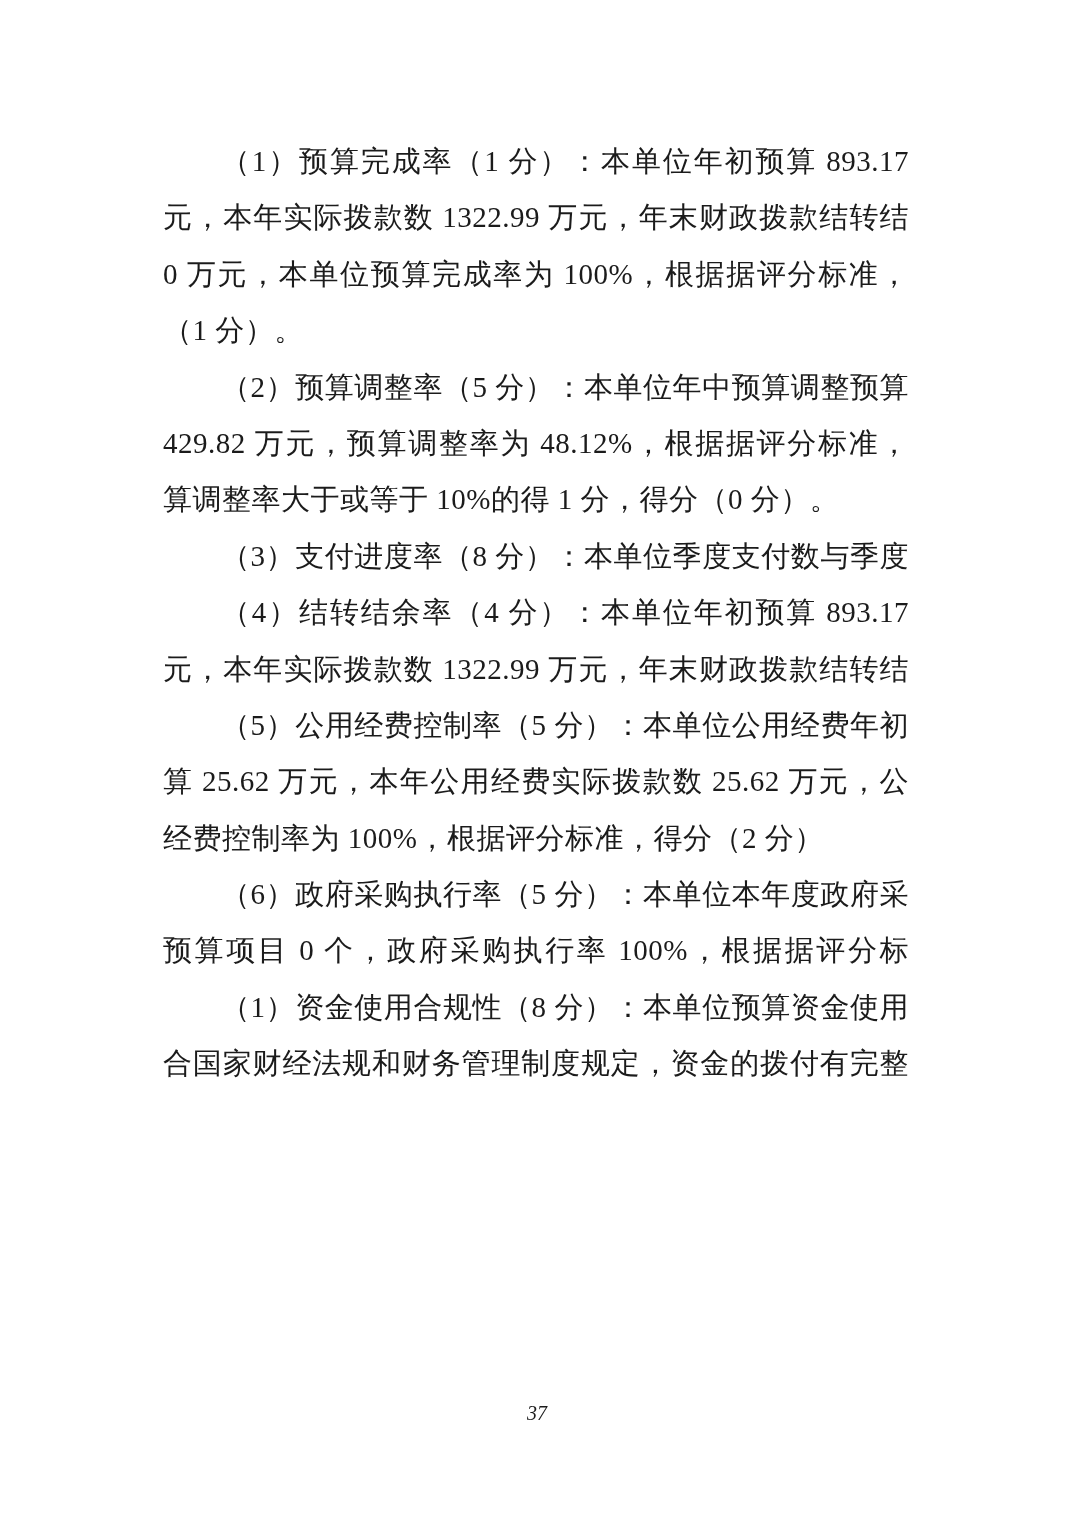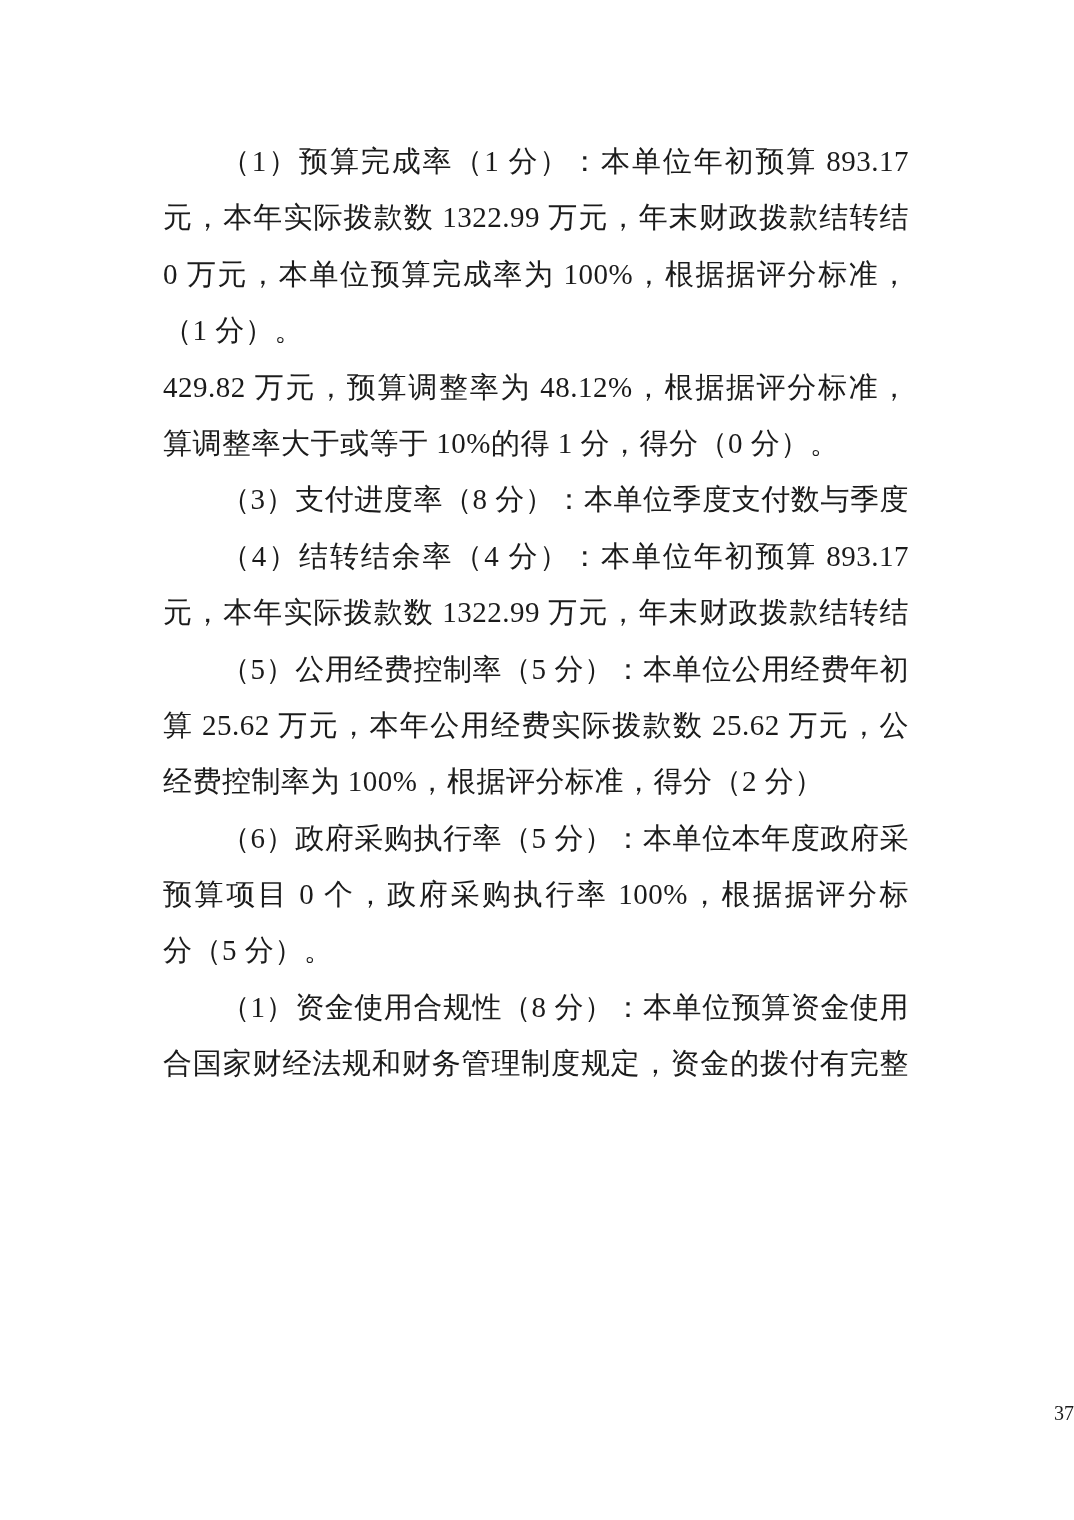--- a/index.html
+++ b/index.html
@@ -38,42 +38,43 @@
   }
   .line.end {
     text-align: right;
     text-align-last: left;
   }
   .page-number {
     position: absolute;
     left: 0;
     right: 0;
     top: 1402px;
-    text-align: right;
+    text-align: center;
     font-size: 20px;
     color: #1b1b1b;
+    font-style: italic;
   }
 </style>
 </head>
 <body>
 
 <div class="page">
   <div class="doc-body" id="doc-body">
       <div class="line indent">（1）预算完成率（1 分）：本单位年初预算 893.17 万</div>
       <div class="line">元，本年实际拨款数 1322.99 万元，年末财政拨款结转结余</div>
       <div class="line">0 万元，本单位预算完成率为 100%，根据据评分标准，得分</div>
       <div class="line end">（1 分）。</div>
+      <div class="line indent">（2）预算调整率（5 分）：本单位年中预算调整预算</div>
       <div class="line">429.82 万元，预算调整率为 48.12%，根据据评分标准，预</div>
       <div class="line end">算调整率大于或等于 10%的得 1 分，得分（0 分）。</div>
       <div class="line indent">（3）支付进度率（8 分）：本单位季度支付数与季度任</div>
       <div class="line indent">（4）结转结余率（4 分）：本单位年初预算 893.17 万</div>
       <div class="line">元，本年实际拨款数 1322.99 万元，年末财政拨款结转结余</div>
       <div class="line indent">（5）公用经费控制率（5 分）：本单位公用经费年初预</div>
       <div class="line">算 25.62 万元，本年公用经费实际拨款数 25.62 万元，公用</div>
       <div class="line end">经费控制率为 100%，根据评分标准，得分（2 分）</div>
       <div class="line indent">（6）政府采购执行率（5 分）：本单位本年度政府采购</div>
       <div class="line">预算项目 0 个，政府采购执行率 100%，根据据评分标准，得</div>
-      <div class="line end">分（5 分）。</div>
       <div class="line indent">（1）资金使用合规性（8 分）：本单位预算资金使用符</div>
       <div class="line">合国家财经法规和财务管理制度规定，资金的拨付有完整的</div>
     </div>
   <div class="page-number">37</div>
 </div>
 
 </body></html>

